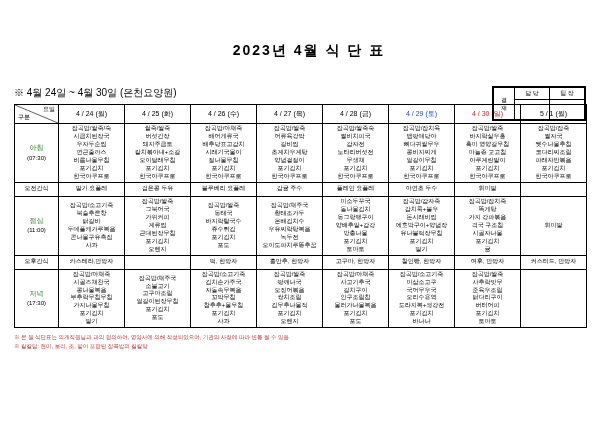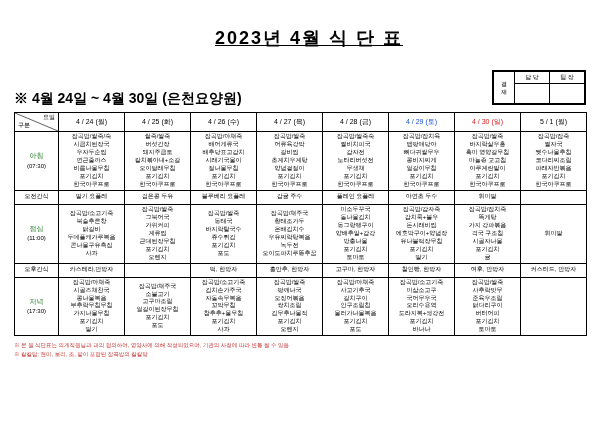--- a/index.html
+++ b/index.html
@@ -16,26 +16,25 @@
   }
   .page {
     position: relative;
     width: 600px;
     height: 424px;
     box-sizing: border-box;
     padding: 0 14px;
   }
   .title {
     text-align: center;
-    font-size: 18px;
+    font-size: 14px;
     font-weight: bold;
     letter-spacing: 2px;
-    margin: 26px 0 0 0;
+    margin: 42px 0 0 0;
     padding-left: 18px;
-    text-decoration: underline;
   }
   .stamp-box {
     position: absolute;
     right: 14px;
     top: 44px;
     width: 92px;
     border: 1px solid #000;
     border-collapse: collapse;
     font-size: 6px;
   }
@@ -52,23 +51,23 @@
   }
   .stamp-label {
     width: 20px;
     height: 26px;
     line-height: 8px;
   }
   .stamp-head { height: 9px; }
   .stamp-body { height: 17px; }
 
   .range {
-    margin: 40px 0 4px 0;
-    font-size: 14px;
-    font-weight: bold;
+    margin: 26px 0 4px 0;
+    font-size: 10px;
+    font-weight: normal;
   }
   table.menu {
     border-collapse: collapse;
     width: 572px;
     table-layout: fixed;
     font-size: 6px;
   }
   table.menu td, table.menu th {
     border: 1px solid #000;
     text-align: center;

